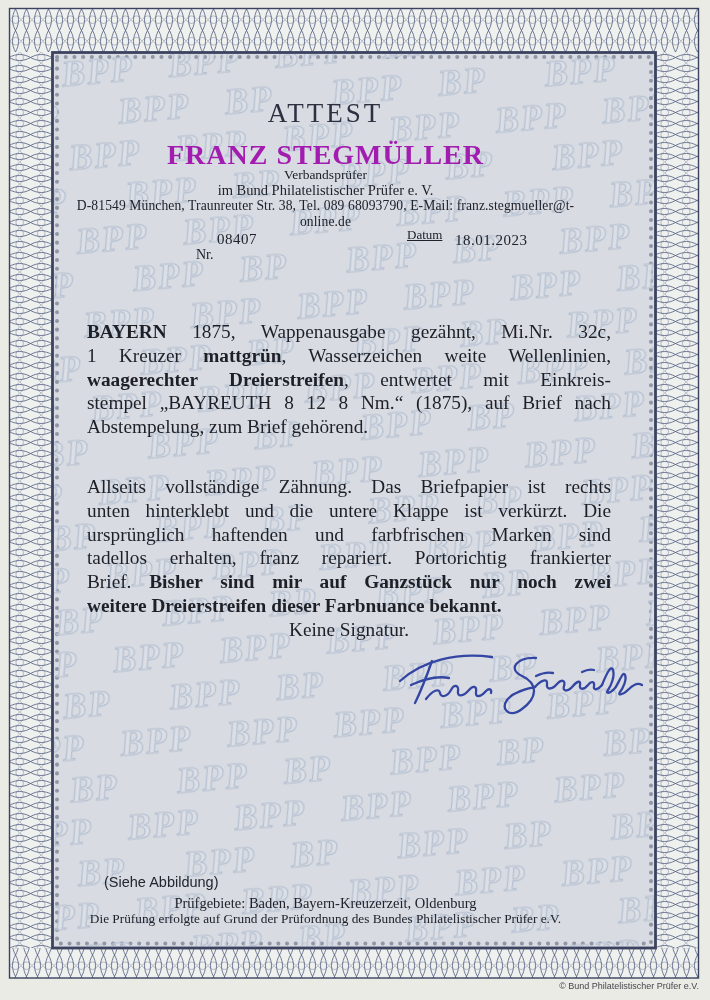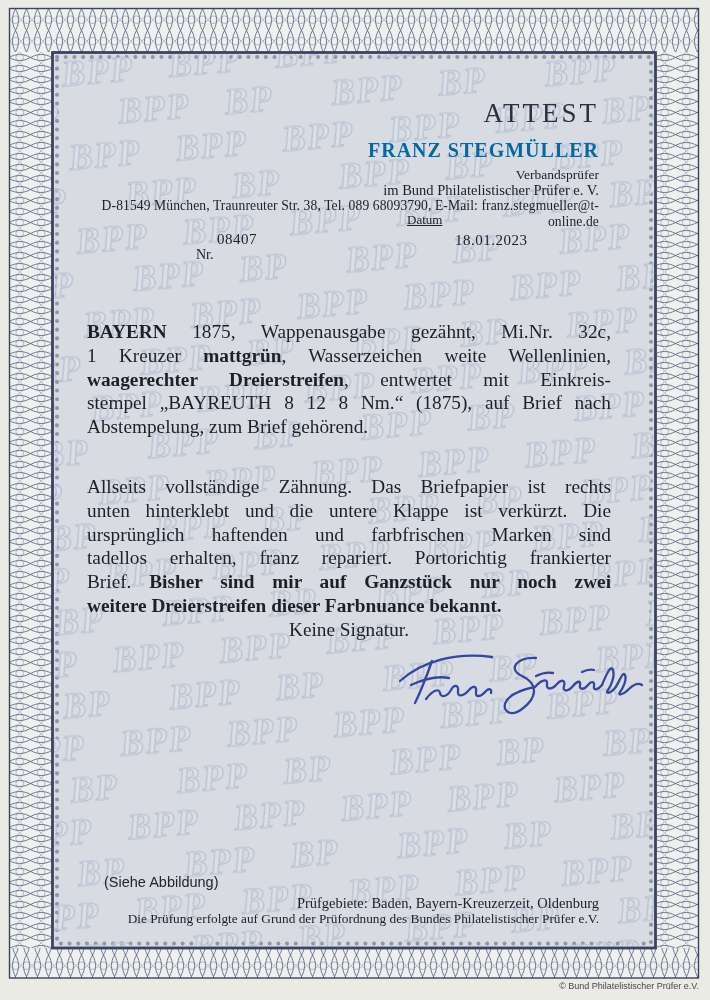--- a/index.html
+++ b/index.html
@@ -3,31 +3,31 @@
 <meta charset="utf-8">
 <style>
   html,body{margin:0;padding:0;}
   body{width:710px;height:1000px;background:#e9e9e4;}
   .page{position:relative;width:710px;height:1000px;background:#ebebe6;overflow:hidden;
         font-family:"Liberation Serif", serif;color:#20222b;}
   .abs{position:absolute;}
   svg{display:block;}
 
   
-  .ctr{left:52px;width:547px;text-align:right;}
+  .ctr{left:52px;width:547px;text-align:center;}
 
   .title{top:98px;font-size:27px;letter-spacing:3px;color:#2c3040;}
-  .examiner{top:139px;font-size:20px;font-weight:bold;letter-spacing:1px;color:#0369a1;}
+  .examiner{top:139px;font-size:28px;font-weight:bold;letter-spacing:1px;color:#a21caf;}
   .role{top:167px;font-size:13.5px;}
   .assoc{top:182px;font-size:14.5px;}
   .addr{top:198px;font-size:13.6px;letter-spacing:0.1px;}
 
   .nr-label{left:196px;top:247px;font-size:14px;}
   .nr-value{left:217px;top:231px;font-size:15px;letter-spacing:0.5px;}
-  .dt-label{left:407px;top:212px;font-size:13px;text-decoration:underline;}
+  .dt-label{left:407px;top:227px;font-size:13px;text-decoration:underline;}
   .dt-value{left:455px;top:232px;font-size:15px;letter-spacing:0.5px;}
 
   .para{position:absolute;left:87px;width:524px;font-size:19.3px;line-height:23.8px;color:#1e2027;}
   .para1{top:320px;}
   .para2{top:475px;}
   .tline{height:23.8px;white-space:nowrap;}
   .tjust{text-align:justify;text-align-last:justify;white-space:normal;}
   .tleft{text-align:left;}
   .tcenter{text-align:center;white-space:normal;}
   .b{font-weight:bold;}

